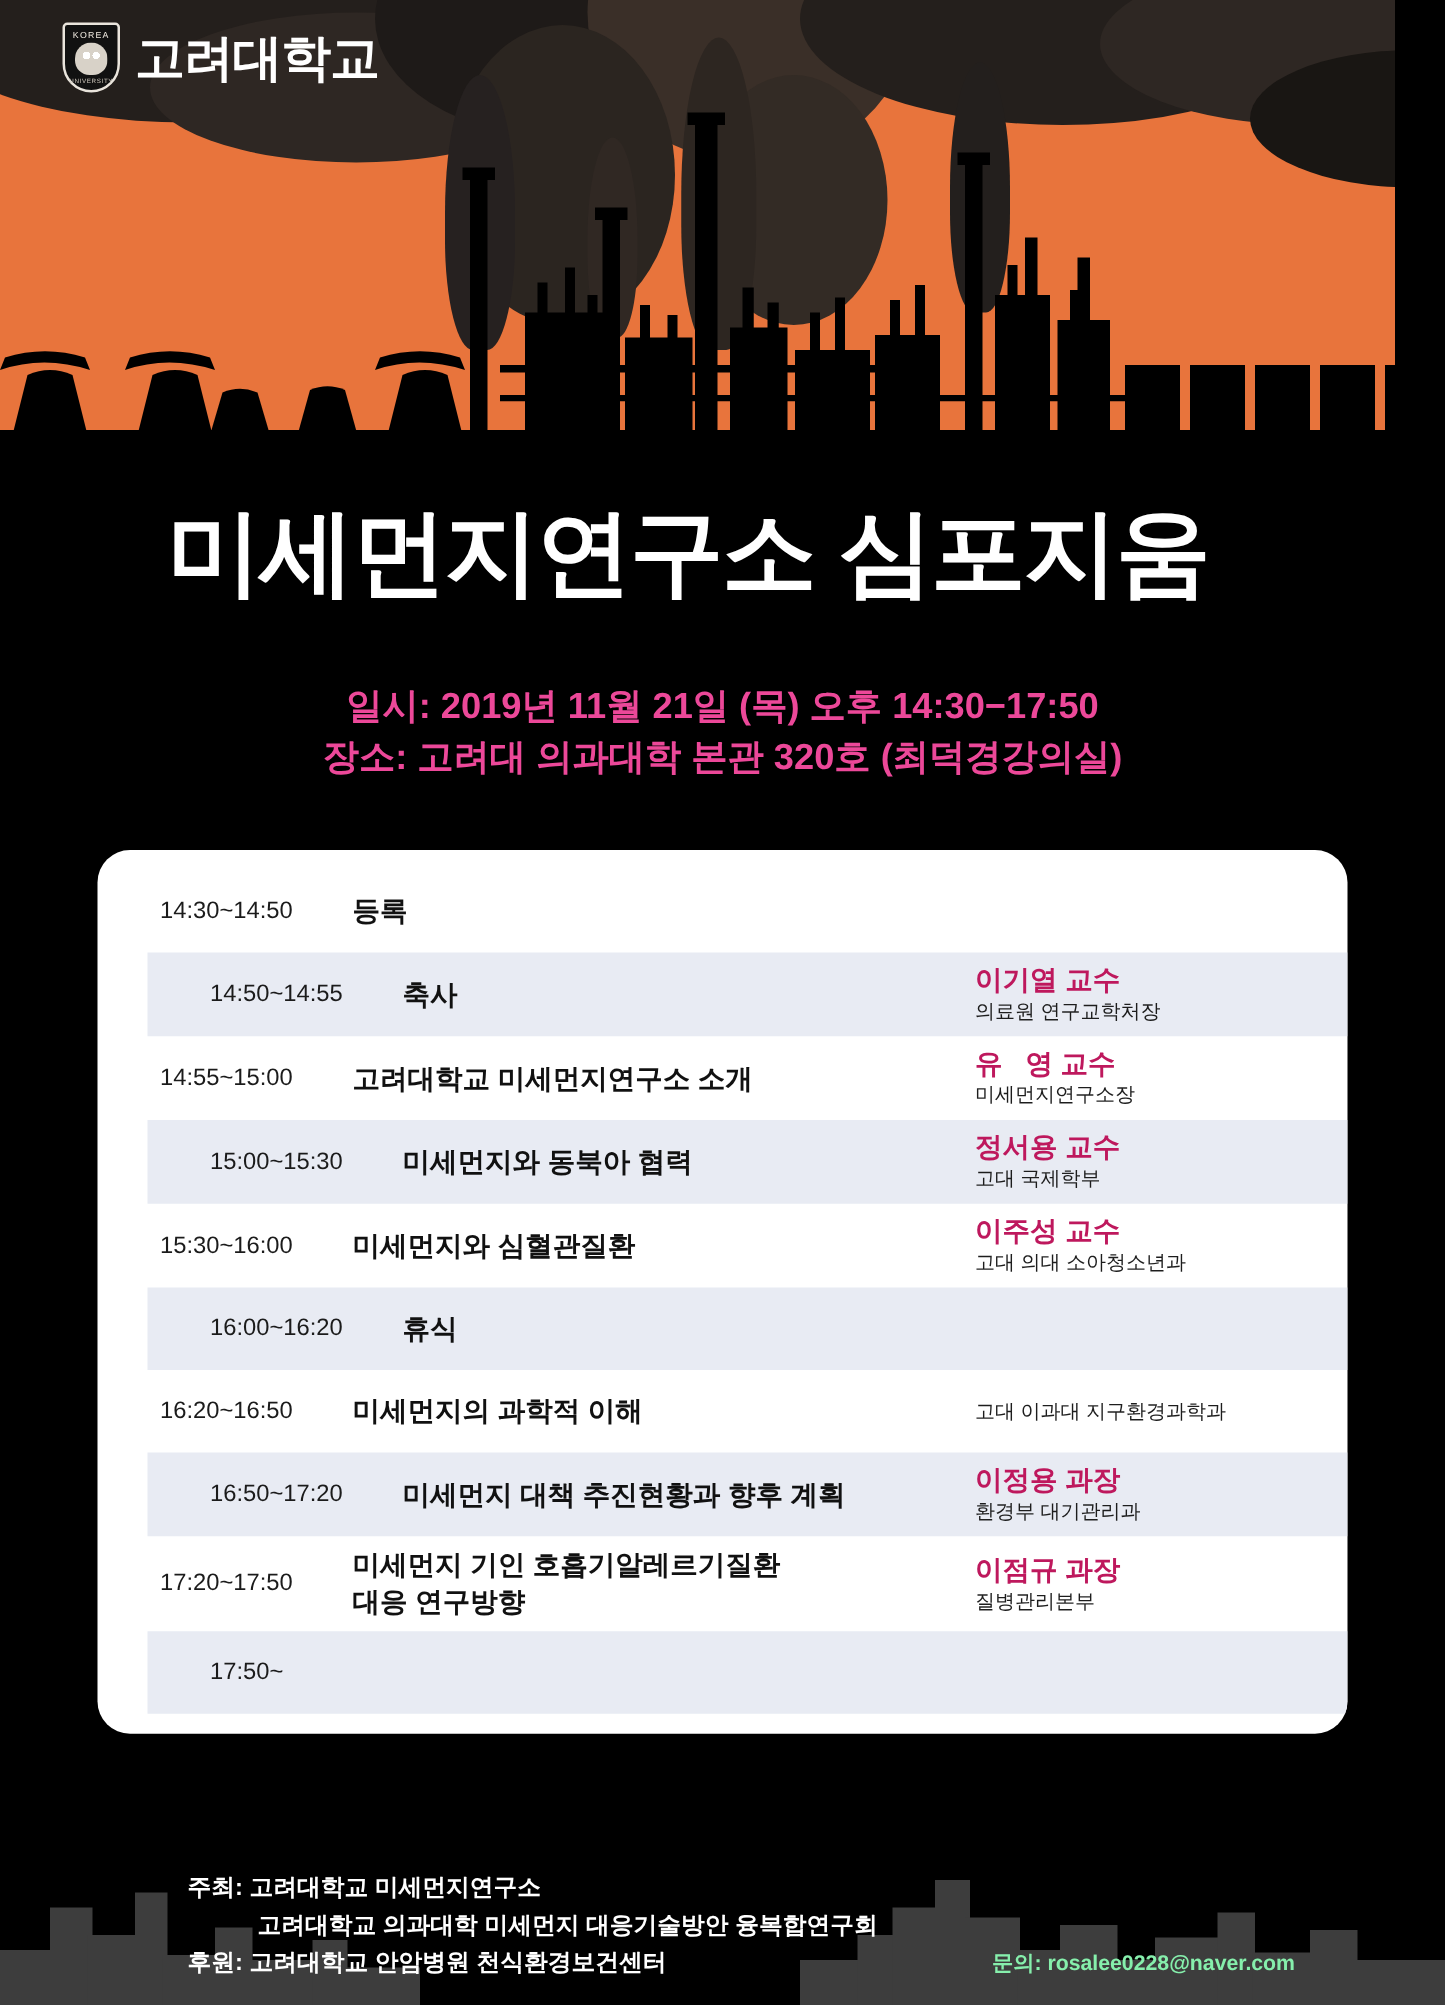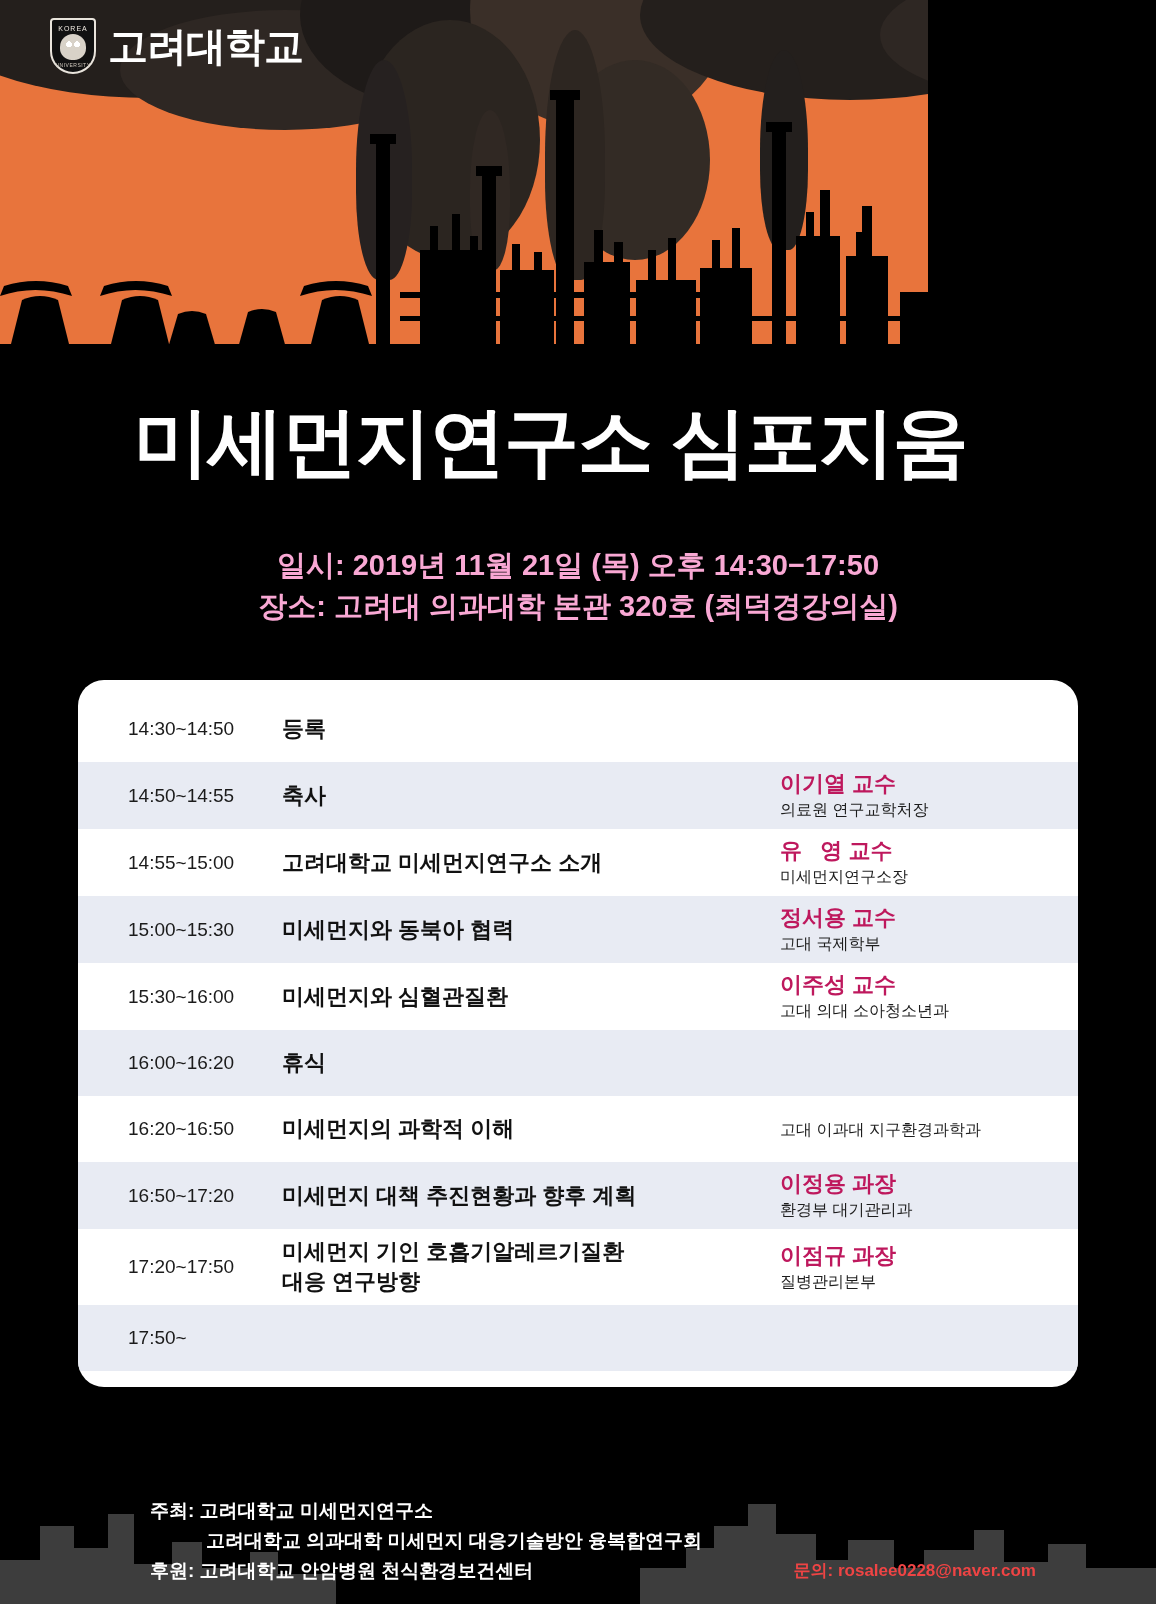--- a/index.html
+++ b/index.html
@@ -10,21 +10,21 @@
     background: #000000;
     font-family: "Liberation Sans", sans-serif;
     overflow: hidden;
     position: relative;
   }
 
   
   .art-band {
     position: absolute;
     top: 0; left: 0;
-    width: 928px;
+    width: 1116px;
     height: 360px;
     overflow: hidden;
     background: #15803d;
     padding-left: 12px;
   }
   .sky {
     position: absolute;
     top: 0; left: 0;
     width: 1156px; height: 348px;
     background: #e8743c;
@@ -112,21 +112,21 @@
     color: #ffffff;
     font-size: 76px;
     font-weight: bold;
     letter-spacing: -2px;
   }
   .meta {
     position: absolute;
     top: 545px; left: 0;
     width: 1156px;
     text-align: center;
-    color: #f9a8d4;
+    color: #ec4899;
     font-size: 29px;
     font-weight: bold;
     line-height: 41px;
   }
 
   
   .card {
     position: absolute;
     left: 78px; top: 680px;
     width: 1000px;
@@ -134,21 +134,21 @@
     border-radius: 26px;
     padding: 16px 0 16px 0;
     overflow: hidden;
   }
   .row {
     display: flex;
     align-items: center;
     min-height: 66px;
     padding: 8px 26px 8px 26px;
   }
-  .row.alt { background: #e8ebf3; }
+  .row.alt { background: #e8ebf3; margin-left: 40px; }
   .row .time {
     width: 178px;
     flex: 0 0 178px;
     color: #1b1b1b;
     font-size: 19px;
     font-weight: normal;
     padding-left: 24px;
   }
   .row .topic {
     flex: 1 1 auto;
@@ -187,21 +187,21 @@
     color: #ffffff;
     font-size: 19px;
     font-weight: bold;
     line-height: 30px;
     z-index: 10;
   }
   .footer-text .indent { padding-left: 56px; }
   .contact {
     position: absolute;
     right: 120px; bottom: 22px;
-    color: #ef4444;
+    color: #86efac;
     font-size: 17px;
     font-weight: bold;
     z-index: 10;
   }
 </style>
 </head>
 <body>
 
 <div class="art-band">
   <div class="sky"></div>

